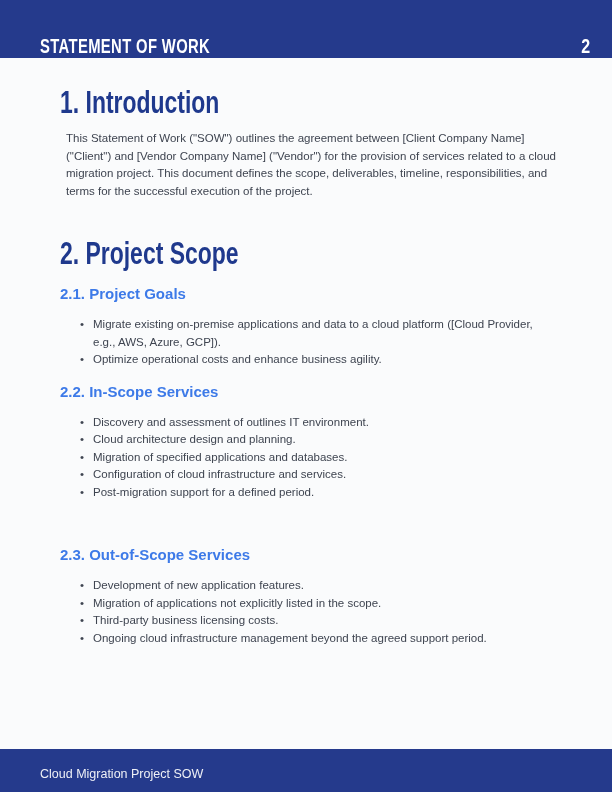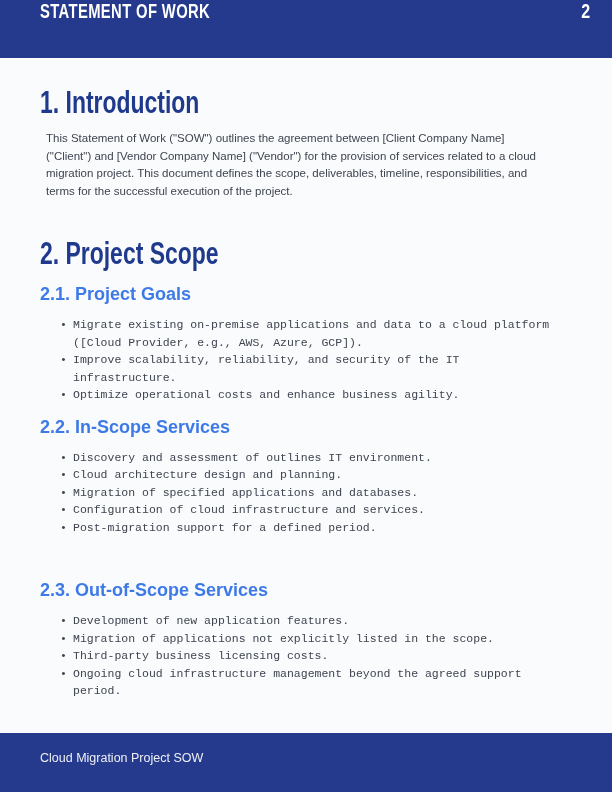--- a/index.html
+++ b/index.html
@@ -17,21 +17,21 @@
     overflow: hidden;
   }
 
   
   .topbar {
     position: absolute;
     top: 0; left: 0; right: 0;
     height: 58px;
     background: #253a8c;
     display: flex;
-    align-items: flex-start;
+    align-items: flex-end;
     justify-content: space-between;
     padding: 0 22px 0 40px;
     box-sizing: border-box;
   }
   .topbar-title {
     display: inline-block;
     color: #ffffff;
     font-size: 20px;
     font-weight: bold;
     letter-spacing: 0.5px;
@@ -45,76 +45,75 @@
     font-size: 20px;
     font-weight: bold;
     transform: scaleX(0.8);
     transform-origin: 100% 50%;
   }
 
   
   main {
     position: absolute;
     top: 58px; left: 0; right: 0;
-    padding: 0 56px 0 46px;
+    padding: 0 56px 0 66px;
     box-sizing: border-box;
   }
   h1 {
     margin: 28px 0 6px -6px;
     font-size: 31px;
     line-height: 34px;
     font-weight: bold;
     color: #1f398d;
     transform: scaleX(0.74);
     transform-origin: 0 50%;
     white-space: nowrap;
   }
   h1.scope-heading { margin-top: 37px; }
   h2 {
     margin: 12px 0 0 -6px;
-    font-size: 18px;
+    font-size: 15px;
     line-height: 22px;
     font-weight: bold;
     color: #3d7ae8;
   }
   h2.gap-large { margin-top: 43px; }
   p.body-text {
     margin: 10px 0 0 0;
     max-width: 506px;
     font-size: 11.5px;
     line-height: 17.5px;
     color: #3e4450;
   }
   ul.bullet-list {
     margin: 11px 0 0 0;
     padding: 0 0 0 27px;
     list-style: none;
     max-width: 482px;
-    font-family: Liberation Mono, monospace;
   }
   ul.bullet-list li {
     position: relative;
     font-size: 11.5px;
     line-height: 17.5px;
     color: #3e4450;
   }
   ul.bullet-list li::before {
     content: "\2022";
     position: absolute;
     left: -13px;
     top: 0;
     color: #3e4450;
     font-size: 11.5px;
   }
 
   
   .bottombar {
     position: absolute;
     left: 0; right: 0; bottom: 0;
-    height: 59px;
+    height: 43px;
     background: #253a8c;
     box-sizing: border-box;
     padding: 15px 40px 0 40px;
   }
   .footer-text {
     color: #eef0f6;
     font-size: 12.5px;
   }
 </style>
 </head>
@@ -131,21 +130,20 @@
 
     <h1>1. Introduction</h1>
 
     <p class="body-text">This Statement of Work ("SOW") outlines the agreement between [Client Company Name] ("Client") and [Vendor Company Name] ("Vendor") for the provision of services related to a cloud migration project. This document defines the scope, deliverables, timeline, responsibilities, and terms for the successful execution of the project.</p>
 
     <h1 class="scope-heading">2. Project Scope</h1>
 
     <h2>2.1. Project Goals</h2>
     <ul class="bullet-list">
       <li>Migrate existing on-premise applications and data to a cloud platform ([Cloud Provider, e.g., AWS, Azure, GCP]).</li>
-      <li>Improve scalability, reliability, and security of the IT infrastructure.</li>
       <li>Optimize operational costs and enhance business agility.</li>
     </ul>
 
     <h2>2.2. In-Scope Services</h2>
     <ul class="bullet-list">
       <li>Discovery and assessment of outlines IT environment.</li>
       <li>Cloud architecture design and planning.</li>
       <li>Migration of specified applications and databases.</li>
       <li>Configuration of cloud infrastructure and services.</li>
       <li>Post-migration support for a defined period.</li>

